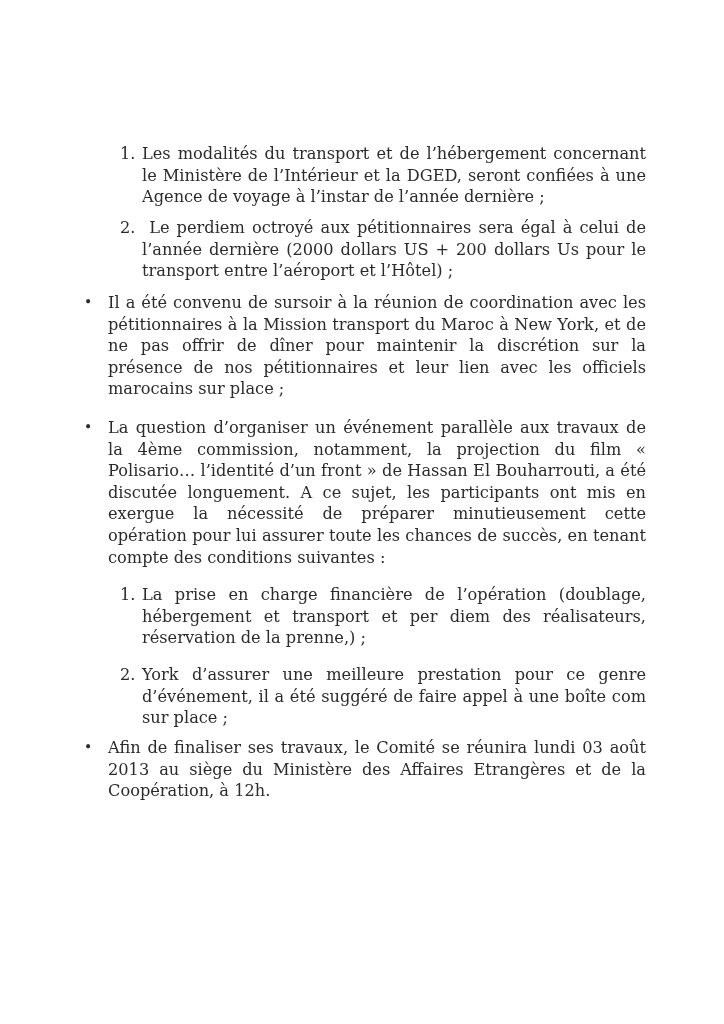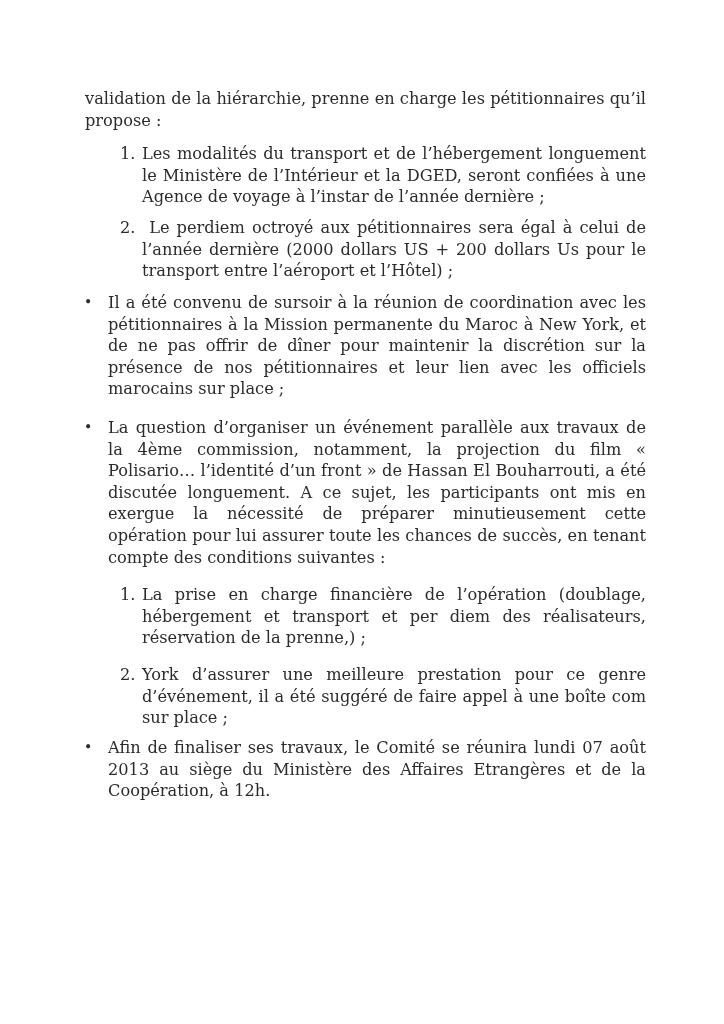--- a/index.html
+++ b/index.html
@@ -20,50 +20,49 @@
     .b2 { top: 417px; }
     .l3 { top: 584px; }
     .l4 { top: 664px; }
     .b3 { top: 737px; }
   </style>
 </head>
 <body>
 
 <div class="page">
 
-  <p class="block p-intro" style="margin:0">validation de la hiérarchie, prenne en charge les pétitionnaires qu’il propose :</p>
 
   <div class="sub l1">
     <span class="num">1.</span>
-    <span>Les modalités du transport et de l’hébergement longuement le Ministère de l’Intérieur et la DGED, seront confiées à une Agence de voyage à l’instar de l’année dernière ;</span>
+    <span>Les modalités du transport et de l’hébergement concernant le Ministère de l’Intérieur et la DGED, seront confiées à une Agence de voyage à l’instar de l’année dernière ;</span>
   </div>
 
   <div class="sub l2">
     <span class="num">2.</span>
     <span style="white-space:pre-wrap"> Le perdiem octroyé aux pétitionnaires sera égal à celui de l’année dernière (2000 dollars US + 200 dollars Us pour le transport entre l’aéroport et l’Hôtel) ;</span>
   </div>
 
   <div class="bullet-item b1">
     <span class="bullet">•</span>
-    <span>Il a été convenu de sursoir à la réunion de coordination avec les pétitionnaires à la Mission permanente du Maroc à New York, et de ne pas offrir de dîner pour maintenir la discrétion sur la présence de nos pétitionnaires et leur lien avec les officiels marocains sur place ;</span>
+    <span>Il a été convenu de sursoir à la réunion de coordination avec les pétitionnaires à la Mission transport du Maroc à New York, et de ne pas offrir de dîner pour maintenir la discrétion sur la présence de nos pétitionnaires et leur lien avec les officiels marocains sur place ;</span>
   </div>
 
   <div class="bullet-item b2">
     <span class="bullet">•</span>
     <span>La question d’organiser un événement parallèle aux travaux de la 4ème commission, notamment, la projection du film « Polisario… l’identité d’un front » de Hassan El Bouharrouti, a été discutée longuement. A ce sujet, les participants ont mis en exergue la nécessité de préparer minutieusement cette opération pour lui assurer toute les chances de succès, en tenant compte des conditions suivantes :</span>
   </div>
 
   <div class="sub l3">
     <span class="num">1.</span>
     <span>La prise en charge financière de l’opération (doublage, hébergement et transport et per diem des réalisateurs, réservation de la prenne,) ;</span>
   </div>
 
   <div class="sub l4">
     <span class="num">2.</span>
     <span>York d’assurer une meilleure prestation pour ce genre d’événement, il a été suggéré de faire appel à une boîte com sur place ;</span>
   </div>
 
   <div class="bullet-item b3">
     <span class="bullet">•</span>
-    <span>Afin de finaliser ses travaux, le Comité se réunira lundi 07 août 2013 au siège du Ministère des Affaires Etrangères et de la Coopération, à 12h.</span>
+    <span>Afin de finaliser ses travaux, le Comité se réunira lundi 03 août 2013 au siège du Ministère des Affaires Etrangères et de la Coopération, à 12h.</span>
   </div>
 
 </div>
 
 </body></html>

